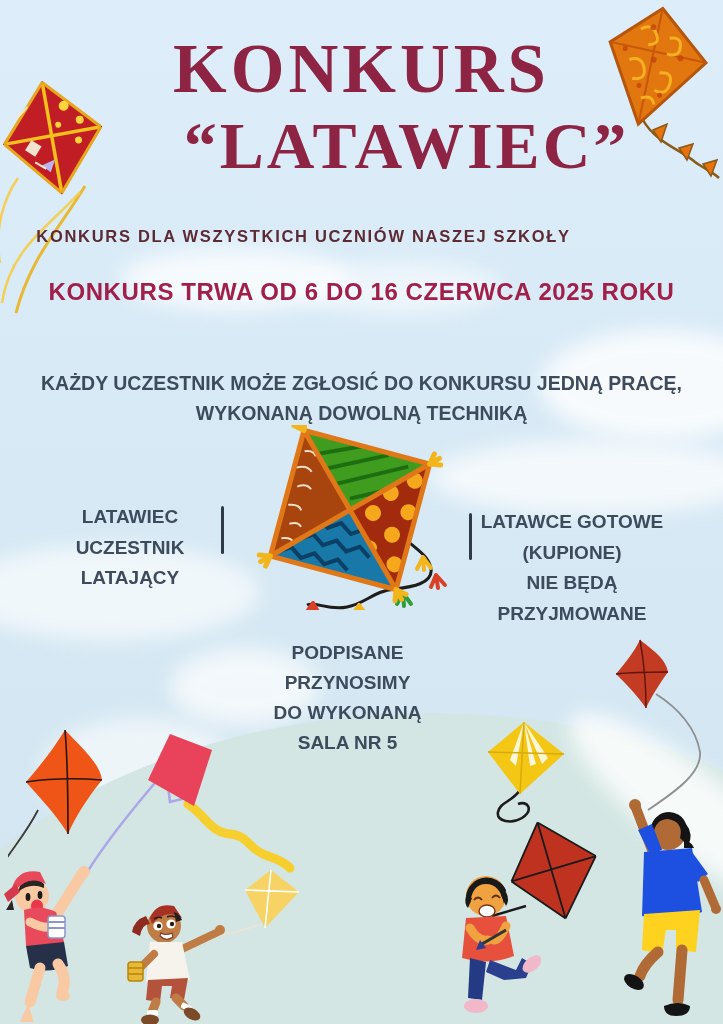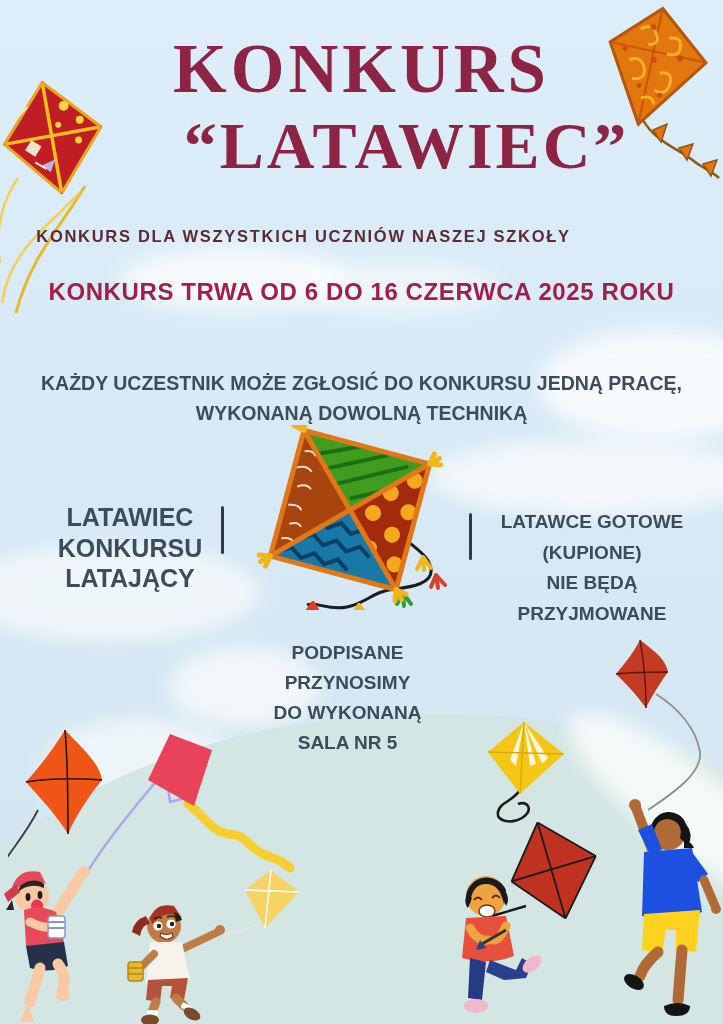--- a/index.html
+++ b/index.html
@@ -15,22 +15,22 @@
   .title{width:723px;text-align:center;color:#8e2443;
          font-family:"Liberation Serif","DejaVu Serif",serif;font-weight:700;}
   #title-line1{top:30px;font-size:69px;letter-spacing:4px;}
   #title-line2{top:108px;font-size:66px;letter-spacing:3px;margin-left:45px;}
   #subtitle{top:227px;width:607px;text-align:center;color:#5c2a33;
             font-size:16.5px;font-weight:700;letter-spacing:1.7px;}
   #dates{top:278px;width:723px;text-align:center;color:#a1204a;
          font-size:24px;font-weight:800;letter-spacing:.6px;}
   .navy{color:#3d4b5d;font-weight:700;margin-top:30px;}
   #rules{top:338px;left:16px;width:691px;text-align:center;font-size:19.5px;line-height:30px;}
-  #cat-left{top:472px;left:40px;width:180px;text-align:center;font-size:25px;line-height:30.5px;}
-  #cat-right{top:477px;left:492px;width:200px;text-align:center;font-size:19px;line-height:30.5px;}
+  #cat-left{top:472px;left:40px;width:180px;text-align:center;font-size:19px;line-height:30.5px;}
+  #cat-right{top:477px;left:472px;width:200px;text-align:center;font-size:19px;line-height:30.5px;}
   #submission{top:608px;left:250px;width:195px;text-align:center;font-size:19px;line-height:30px;}
   .vdivider{position:absolute;width:3px;background:#2e3a4a;border-radius:2px;}
   #divider-left{left:221px;top:506px;height:48px;}
   #divider-right{left:469px;top:513px;height:47px;}
   svg{display:block;}
 </style>
 </head>
 <body>
 
 <div id="poster">
@@ -101,21 +101,21 @@
   <div class="abs title" id="title-line2">“LATAWIEC”</div>
   <div class="abs" id="subtitle">KONKURS DLA WSZYSTKICH UCZNIÓW NASZEJ SZKOŁY</div>
   <div class="abs" id="dates">KONKURS TRWA OD 6 DO 16 CZERWCA 2025 ROKU</div>
   <div class="abs navy" id="rules">
     <div>KAŻDY UCZESTNIK MOŻE ZGŁOSIĆ DO KONKURSU JEDNĄ PRACĘ,</div>
     <div>WYKONANĄ DOWOLNĄ TECHNIKĄ</div>
   </div>
 
   <div class="abs navy" id="cat-left">
     <div>LATAWIEC</div>
-    <div>KONKURSU</div>
+    <div>UCZESTNIK</div>
     <div>LATAJĄCY</div>
   </div>
   <div class="vdivider" id="divider-left"></div>
 
   <svg class="abs" style="left:255px;top:425px" width="200" height="185" viewBox="0 0 200 185">
     <defs>
       <clipPath id="triN">
           <polygon points="30,20 160,20 95,85"></polygon>
         </clipPath>
       <clipPath id="triE">

